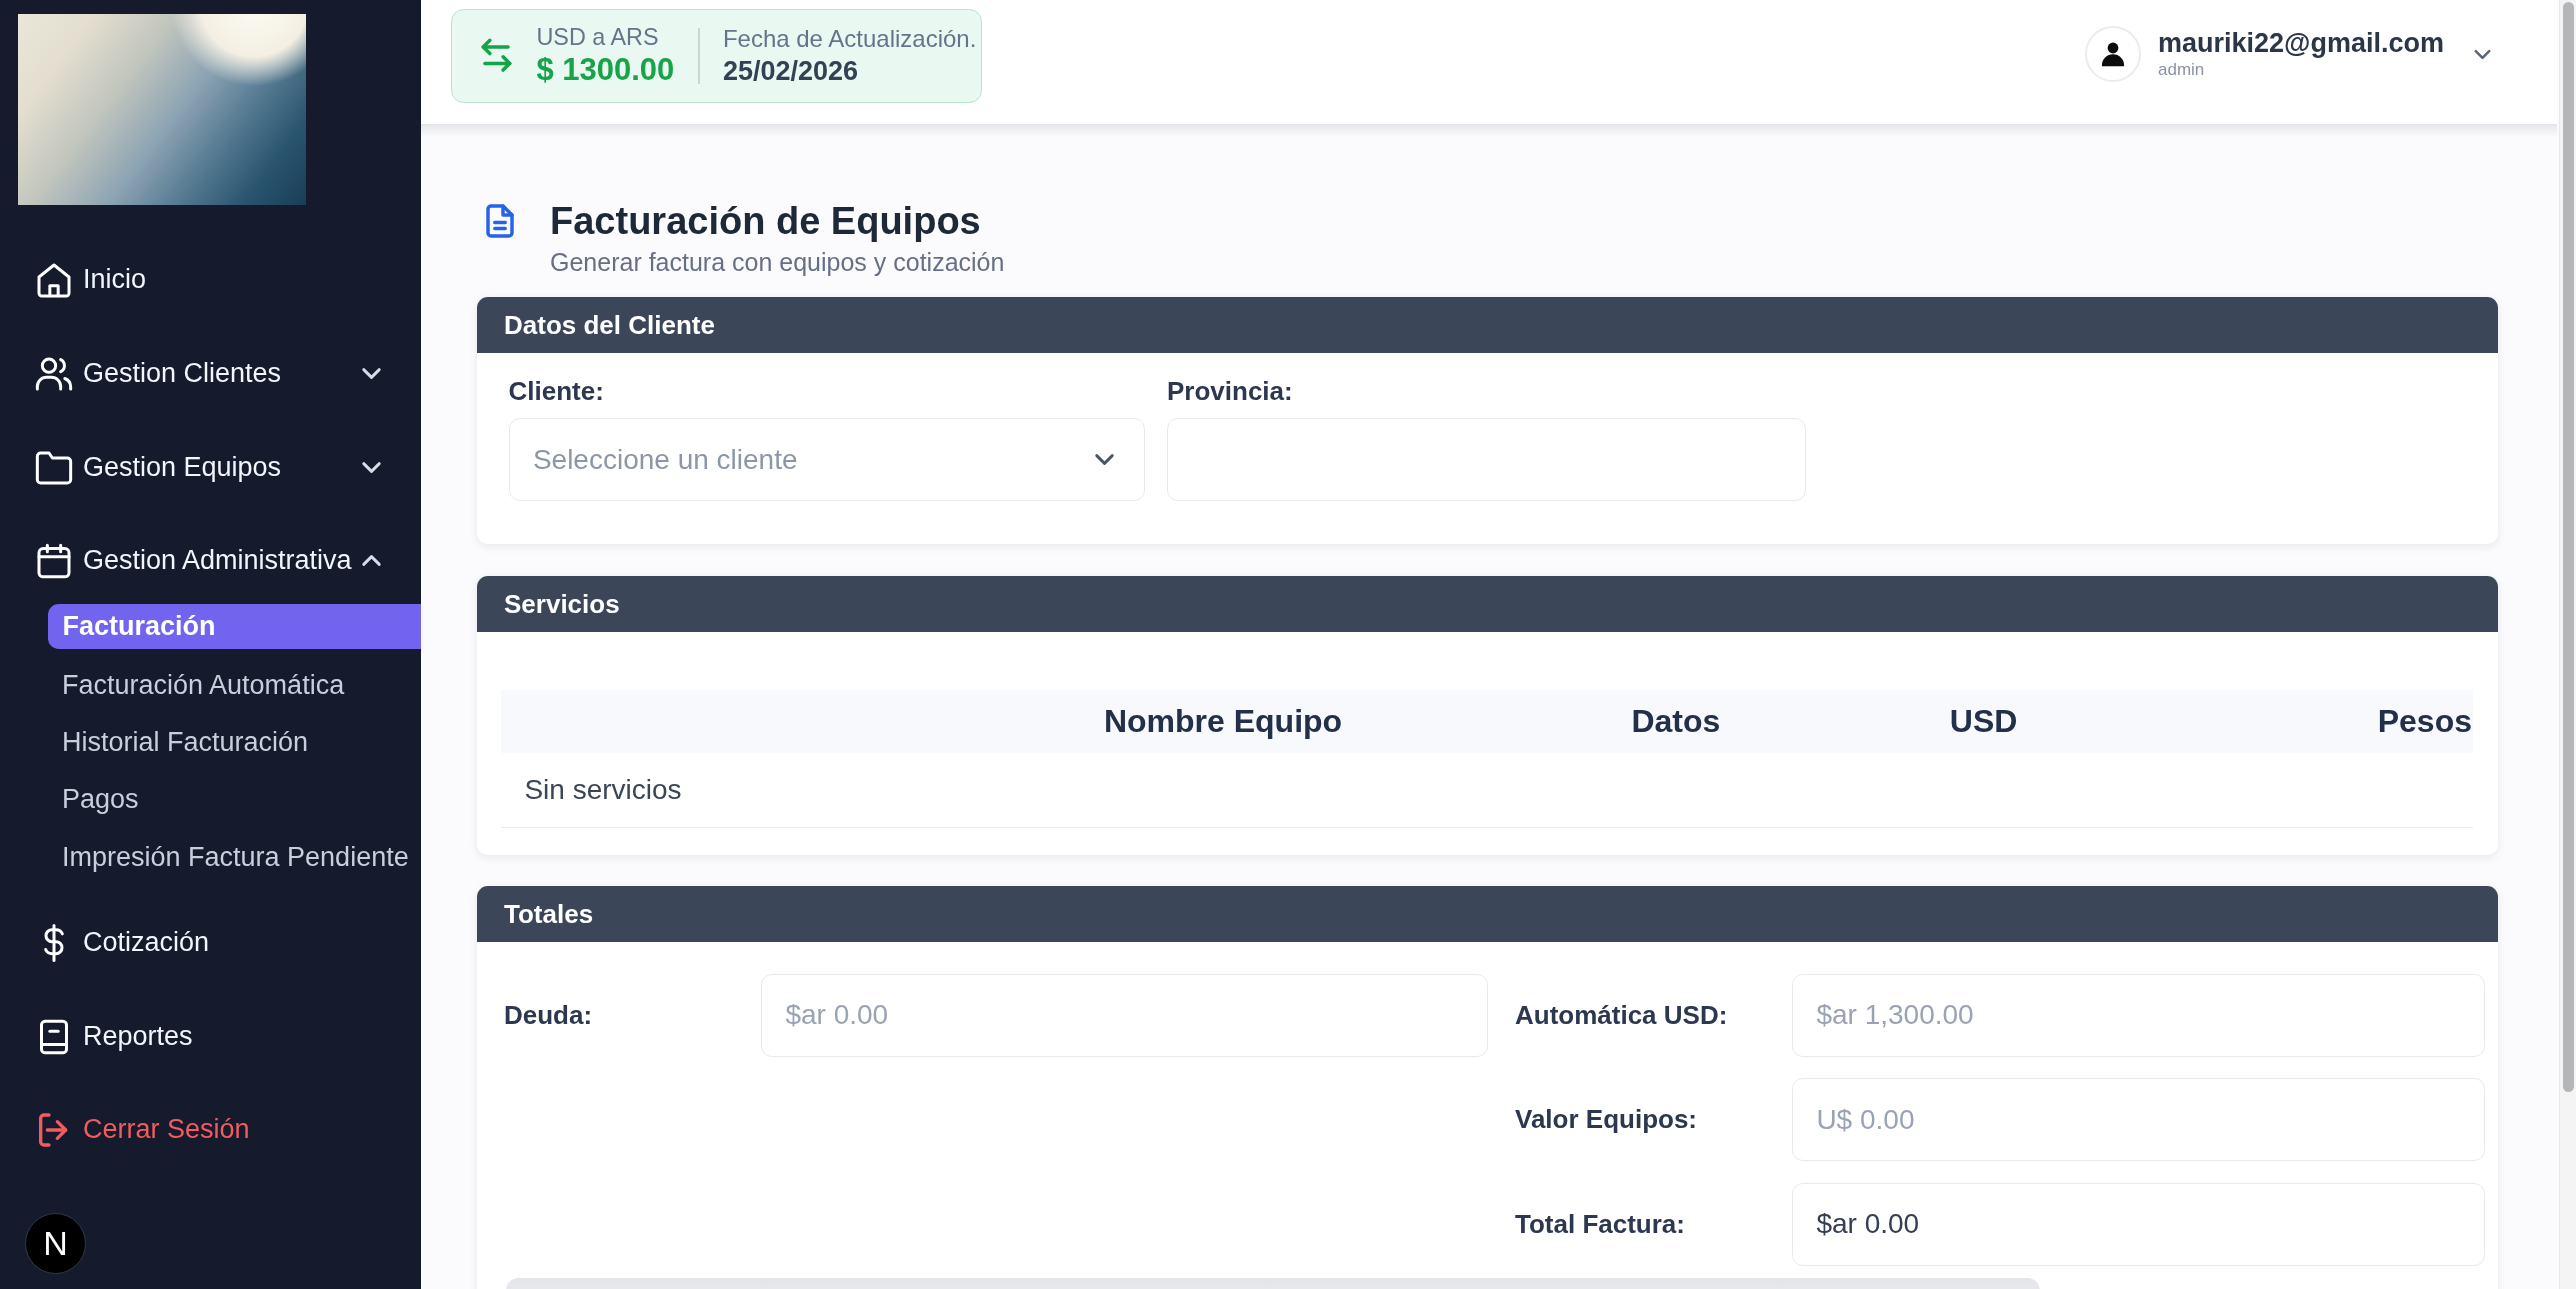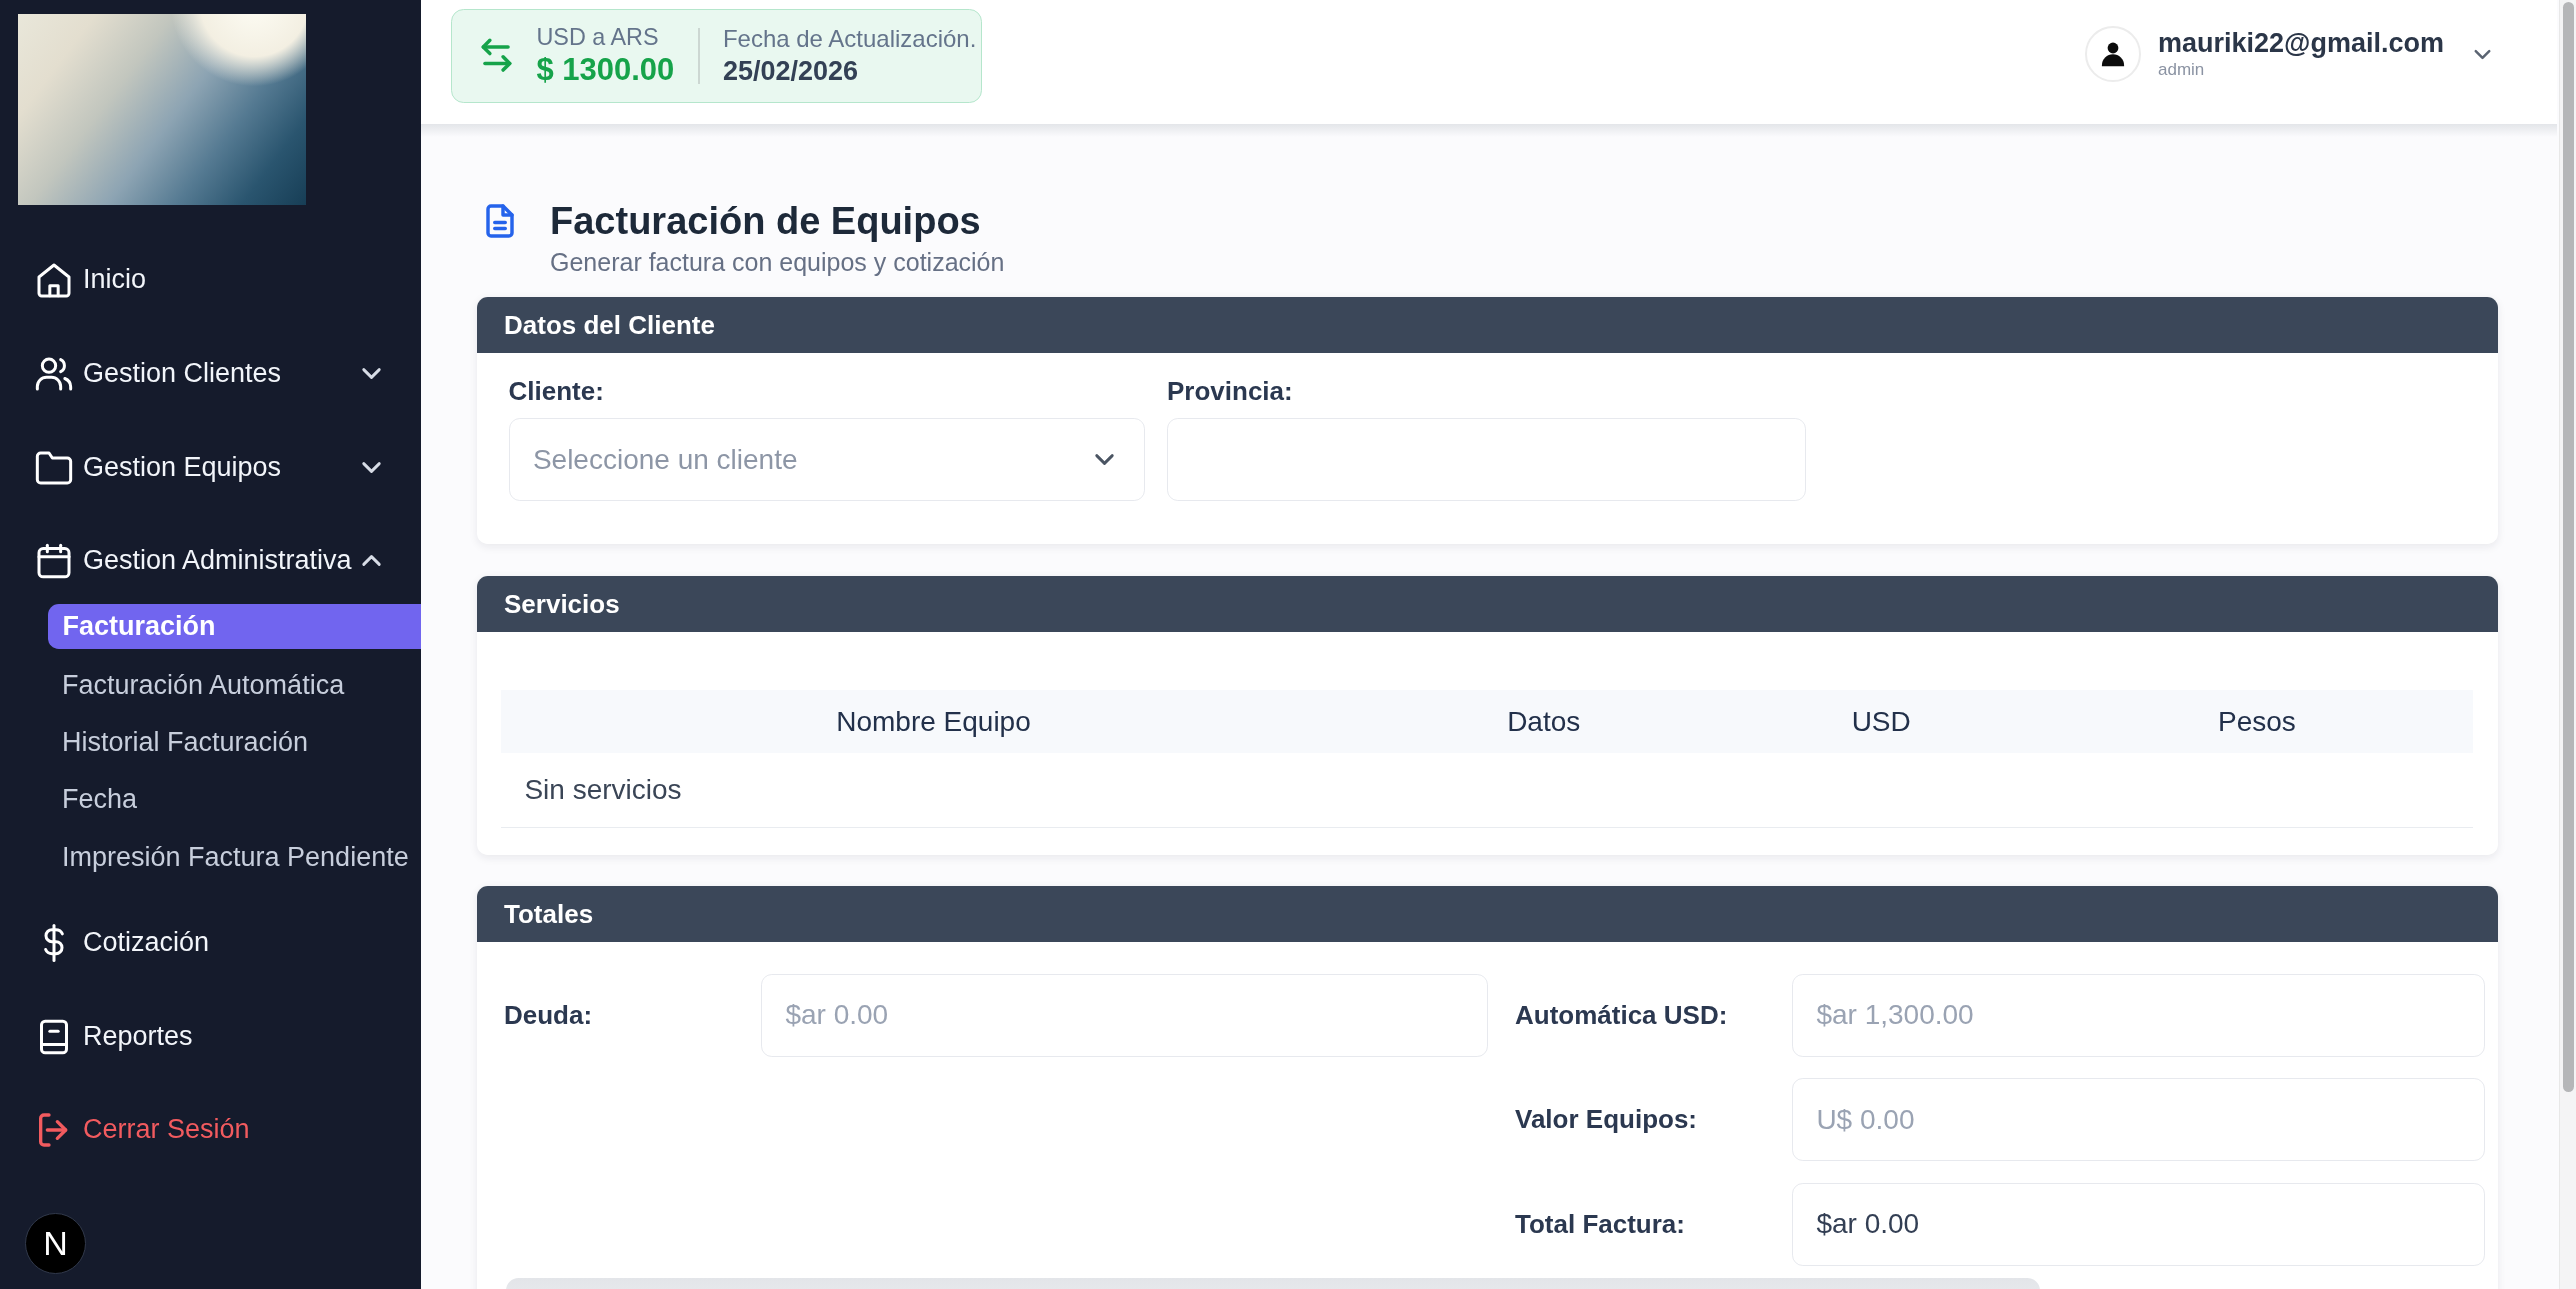--- a/index.html
+++ b/index.html
@@ -71,21 +71,21 @@
   .control{height:83px;border:1.8px solid #e7e9ee;border-radius:10.8px;background:#fff;box-sizing:border-box;
            display:flex;align-items:center;padding:0 23.4px;font-size:28px;}
   .select-control{justify-content:space-between;color:#8d96a6;cursor:pointer;}
   .select-chevron{width:31px;height:31px;color:#4b5563;}
   input.control{width:100%;color:#333f54;outline:none;}
   input.control::placeholder{color:#9aa3b3;}
 
   
   .svc-table{margin:58px 24px 0 24px;width:1972px;border-collapse:collapse;}
   .svc-table thead tr{background:#f7f9fc;height:63px;}
-  .svc-table th{font-size:28px;font-weight:normal;color:#22304a;text-align:center;padding-left:23.4px;}
+  .svc-table th{font-size:32px;font-weight:bold;color:#22304a;text-align:right;padding-left:23.4px;}
   .svc-table td{height:72px;font-size:28px;color:#3a4556;padding-left:23.4px;border-bottom:1.8px solid #e9ecf0;}
   .col1{width:863px;}.col2{width:371px;}.col3{width:286px;}.col4{width:452px;}
 
   
   .totals-body{display:flex;padding:31.5px 24px 0 27px;}
   .t-left{display:flex;align-items:center;height:83px;width:1011px;flex:0 0 auto;}
   .t-left .t-label{width:257px;flex:0 0 auto;}
   .t-left input.control{flex:0 0 727px;width:727px;}
   .t-right{margin-left:auto;display:flex;flex-direction:column;gap:21.6px;}
   .t-row{display:flex;align-items:center;}
@@ -173,21 +173,21 @@
     <div class="sub-row active" style="top:604px;">
       <span class="sub-label">Facturación</span>
     </div>
     <div class="sub-row" style="top:663px;">
       <span class="sub-label">Facturación Automática</span>
     </div>
     <div class="sub-row" style="top:720px;">
       <span class="sub-label">Historial Facturación</span>
     </div>
     <div class="sub-row" style="top:777px;">
-      <span class="sub-label">Fecha</span>
+      <span class="sub-label">Pagos</span>
     </div>
     <div class="sub-row" style="top:835px;">
       <span class="sub-label">Impresión Factura Pendiente</span>
     </div>
 
     <div class="side-row" style="top:920px;">
       <span class="nav-icon">
         <svg viewBox="0 0 24 24" fill="none" stroke="currentColor" stroke-width="1.8" stroke-linecap="round" stroke-linejoin="round">
             <line x1="12" y1="1.5" x2="12" y2="22.5"></line>
             <path d="M17 6.5a4.2 3.6 0 0 0-4-2.5h-2.2a3.6 3.6 0 0 0 0 7.2h2.4a3.6 3.6 0 0 1 0 7.2H11a4.2 3.6 0 0 1-4-2.5"></path>

